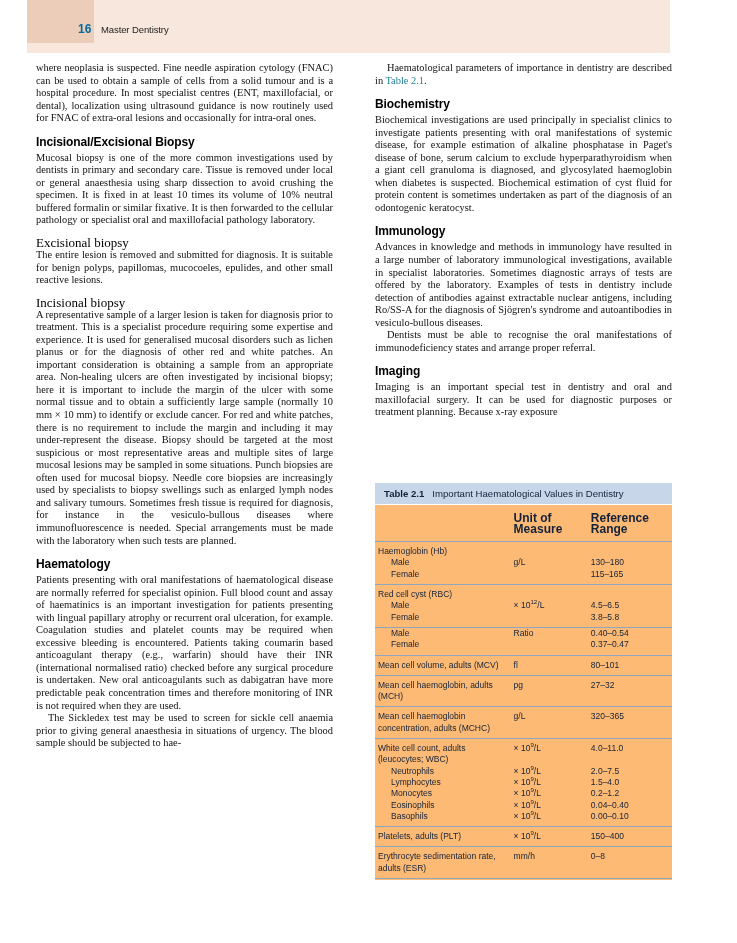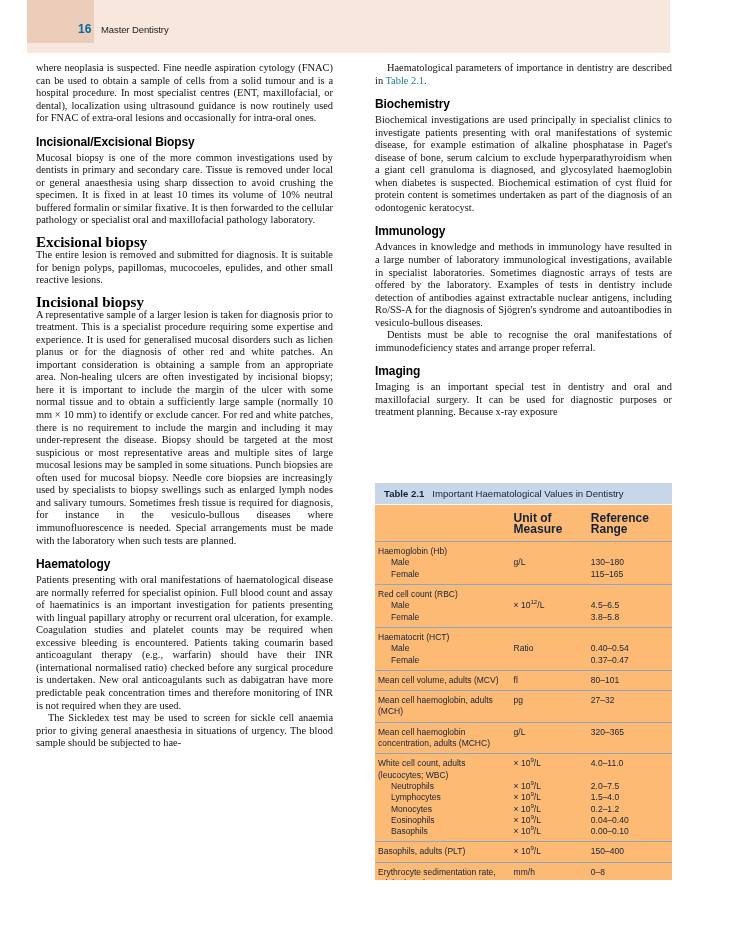--- a/index.html
+++ b/index.html
@@ -86,22 +86,22 @@
     font-family: "Liberation Sans", "DejaVu Sans", sans-serif;
     font-size: 12px;
     font-weight: 700;
     color: #000;
     margin: 10px 0 3px 0;
     line-height: 14px;
     letter-spacing: -.1px;
   }
   h3.h-serif {
     font-family: "Liberation Serif", "DejaVu Serif", serif;
-    font-size: 15px;
-    font-weight: 700;
+    font-size: 13px;
+    font-weight: 400;
     color: #000;
     margin: 9px 0 0 0;
     line-height: 13px;
   }
   a.xref {
     color: #1f7f93;
     text-decoration: none;
   }
 
   
@@ -238,39 +238,34 @@
           <td class="c0"><span class="sub1" style="display: inline-block;">Male</span></td>
           <td class="c1">g/L</td>
           <td class="c2">130–180</td>
         </tr>
         <tr class="grp-last ruled">
           <td class="c0"><span class="sub1" style="display: inline-block;">Female</span></td>
           <td class="c1"></td>
           <td class="c2">115–165</td>
         </tr>
         <tr class="grp-first">
-          <td class="c0"><span style="display: inline-block;">Red cell count (RBC)</span></td>
+          <td class="c0"><span style="display: inline-block;">Red cell cyst (RBC)</span></td>
           <td class="c1"></td>
           <td class="c2"></td>
         </tr>
         <tr class="">
           <td class="c0"><span class="sub1" style="display: inline-block;">Male</span></td>
           <td class="c1">× 10<sup>12</sup>/L</td>
           <td class="c2">4.5–6.5</td>
         </tr>
         <tr class="grp-last ruled">
           <td class="c0"><span class="sub1" style="display: inline-block;">Female</span></td>
           <td class="c1"></td>
           <td class="c2">3.8–5.8</td>
         </tr>
-        <tr class="grp-first">
-          <td class="c0"><span style="display: inline-block;">Haematocrit (HCT)</span></td>
-          <td class="c1"></td>
-          <td class="c2"></td>
-        </tr>
         <tr class="">
           <td class="c0"><span class="sub1" style="display: inline-block;">Male</span></td>
           <td class="c1">Ratio</td>
           <td class="c2">0.40–0.54</td>
         </tr>
         <tr class="grp-last ruled">
           <td class="c0"><span class="sub1" style="display: inline-block;">Female</span></td>
           <td class="c1"></td>
           <td class="c2">0.37–0.47</td>
         </tr>
@@ -313,21 +308,21 @@
           <td class="c0"><span class="sub1" style="display: inline-block;">Eosinophils</span></td>
           <td class="c1">× 10<sup>9</sup>/L</td>
           <td class="c2">0.04–0.40</td>
         </tr>
         <tr class="grp-last ruled">
           <td class="c0"><span class="sub1" style="display: inline-block;">Basophils</span></td>
           <td class="c1">× 10<sup>9</sup>/L</td>
           <td class="c2">0.00–0.10</td>
         </tr>
         <tr class="grp-first grp-last ruled">
-          <td class="c0"><span style="display: inline-block;">Basophils, adults (PLT)</span></td>
+          <td class="c0"><span style="display: inline-block;">Platelets, adults (PLT)</span></td>
           <td class="c1">× 10<sup>9</sup>/L</td>
           <td class="c2">150–400</td>
         </tr>
         <tr class="grp-first grp-last ruled">
           <td class="c0"><span style="display: inline-block;">Erythrocyte sedimentation rate, adults (ESR)</span></td>
           <td class="c1">mm/h</td>
           <td class="c2">0–8</td>
         </tr>
       </tbody>
   </table>

